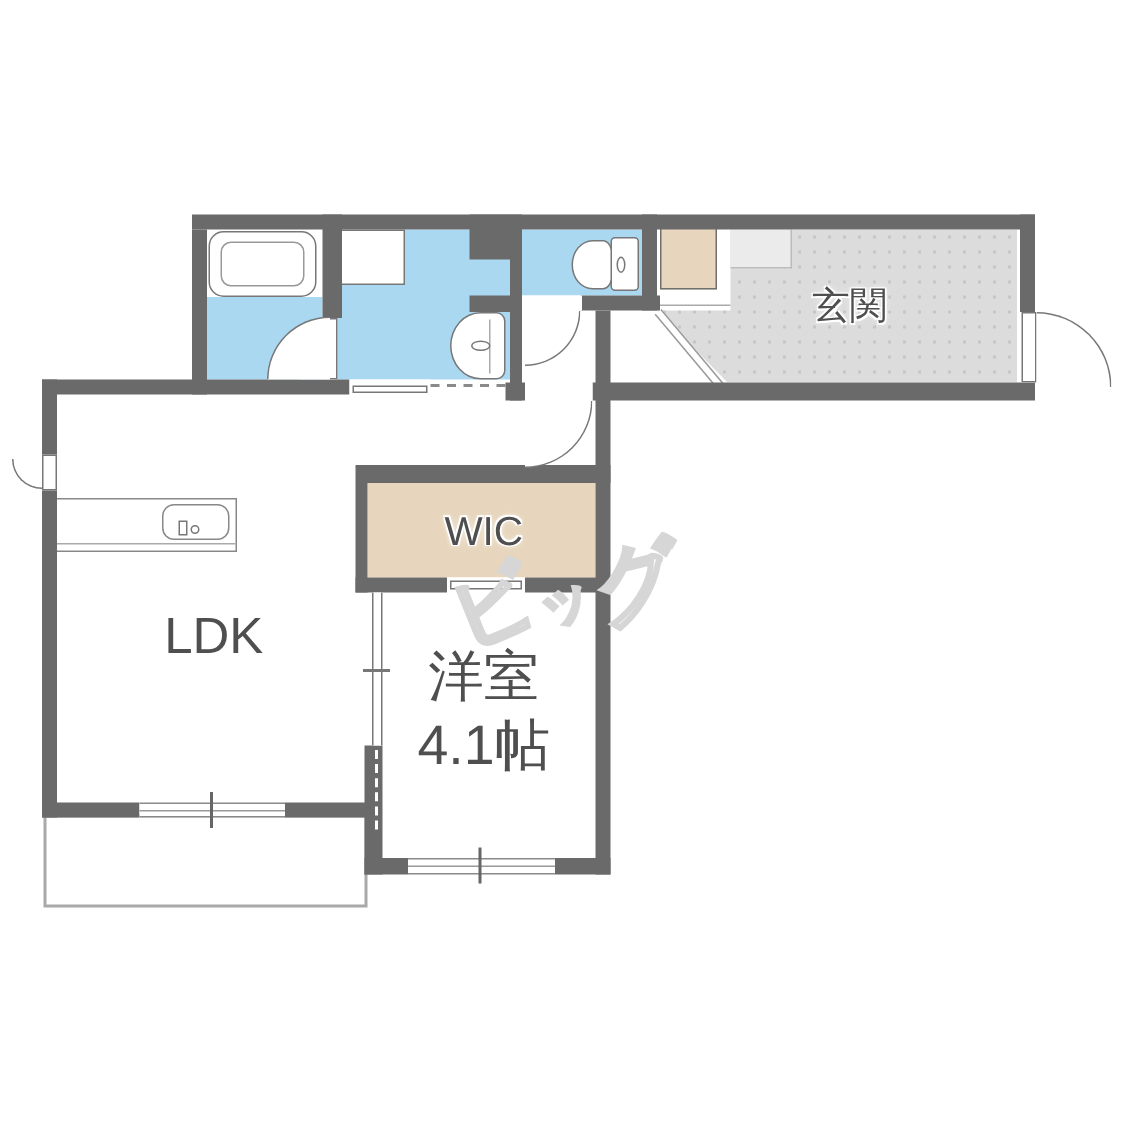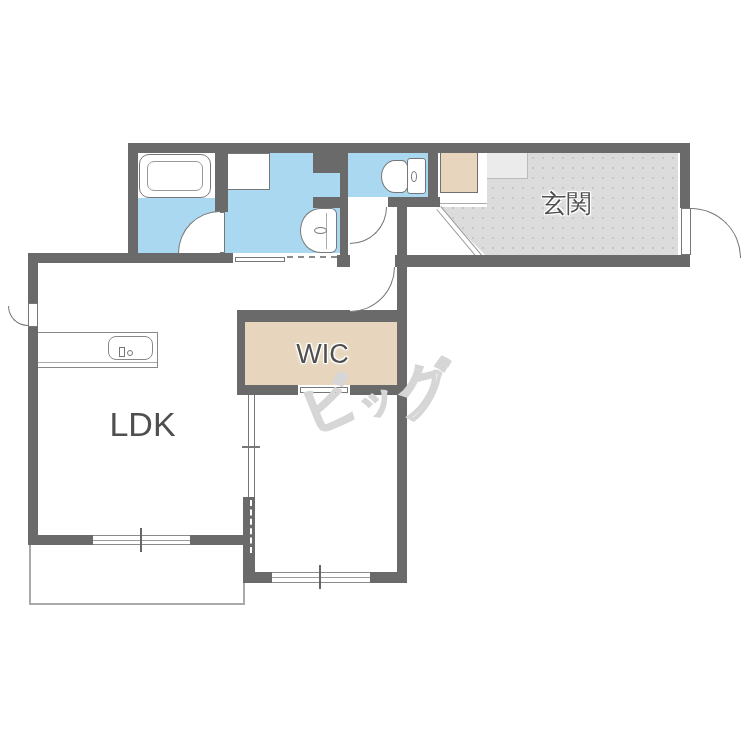--- a/index.html
+++ b/index.html
@@ -134,17 +134,19 @@
   <div class="abs wm" style="left:293px;top:332px;width:165px;height:92px;transform:rotate(-8deg);">
     <span style="font-size:54px;transform:rotate(-14deg);">ビ</span>
     <span style="font-size:36px;transform:rotate(-14deg);margin:0 2px 6px;">ッ</span>
     <span style="font-size:58px;transform:rotate(-6deg);">グ</span>
   </div>
 
   <div class="abs label" style="left:55px;top:402px;width:175px;font-size:34px;line-height:44px;">
     <div>LDK</div>
   </div>
   <div class="abs label" style="left:245px;top:428px;width:155px;font-size:37px;line-height:46px;">
+    <div>洋室</div>
+    <div>4.1帖</div>
   </div>
   <div class="abs label" style="left:280px;top:339px;width:85px;font-size:27px;">WIC</div>
   <div class="abs label" style="left:529px;top:187px;width:75px;font-size:25px;">玄関</div>
 
 </div>
 
 </body></html>

